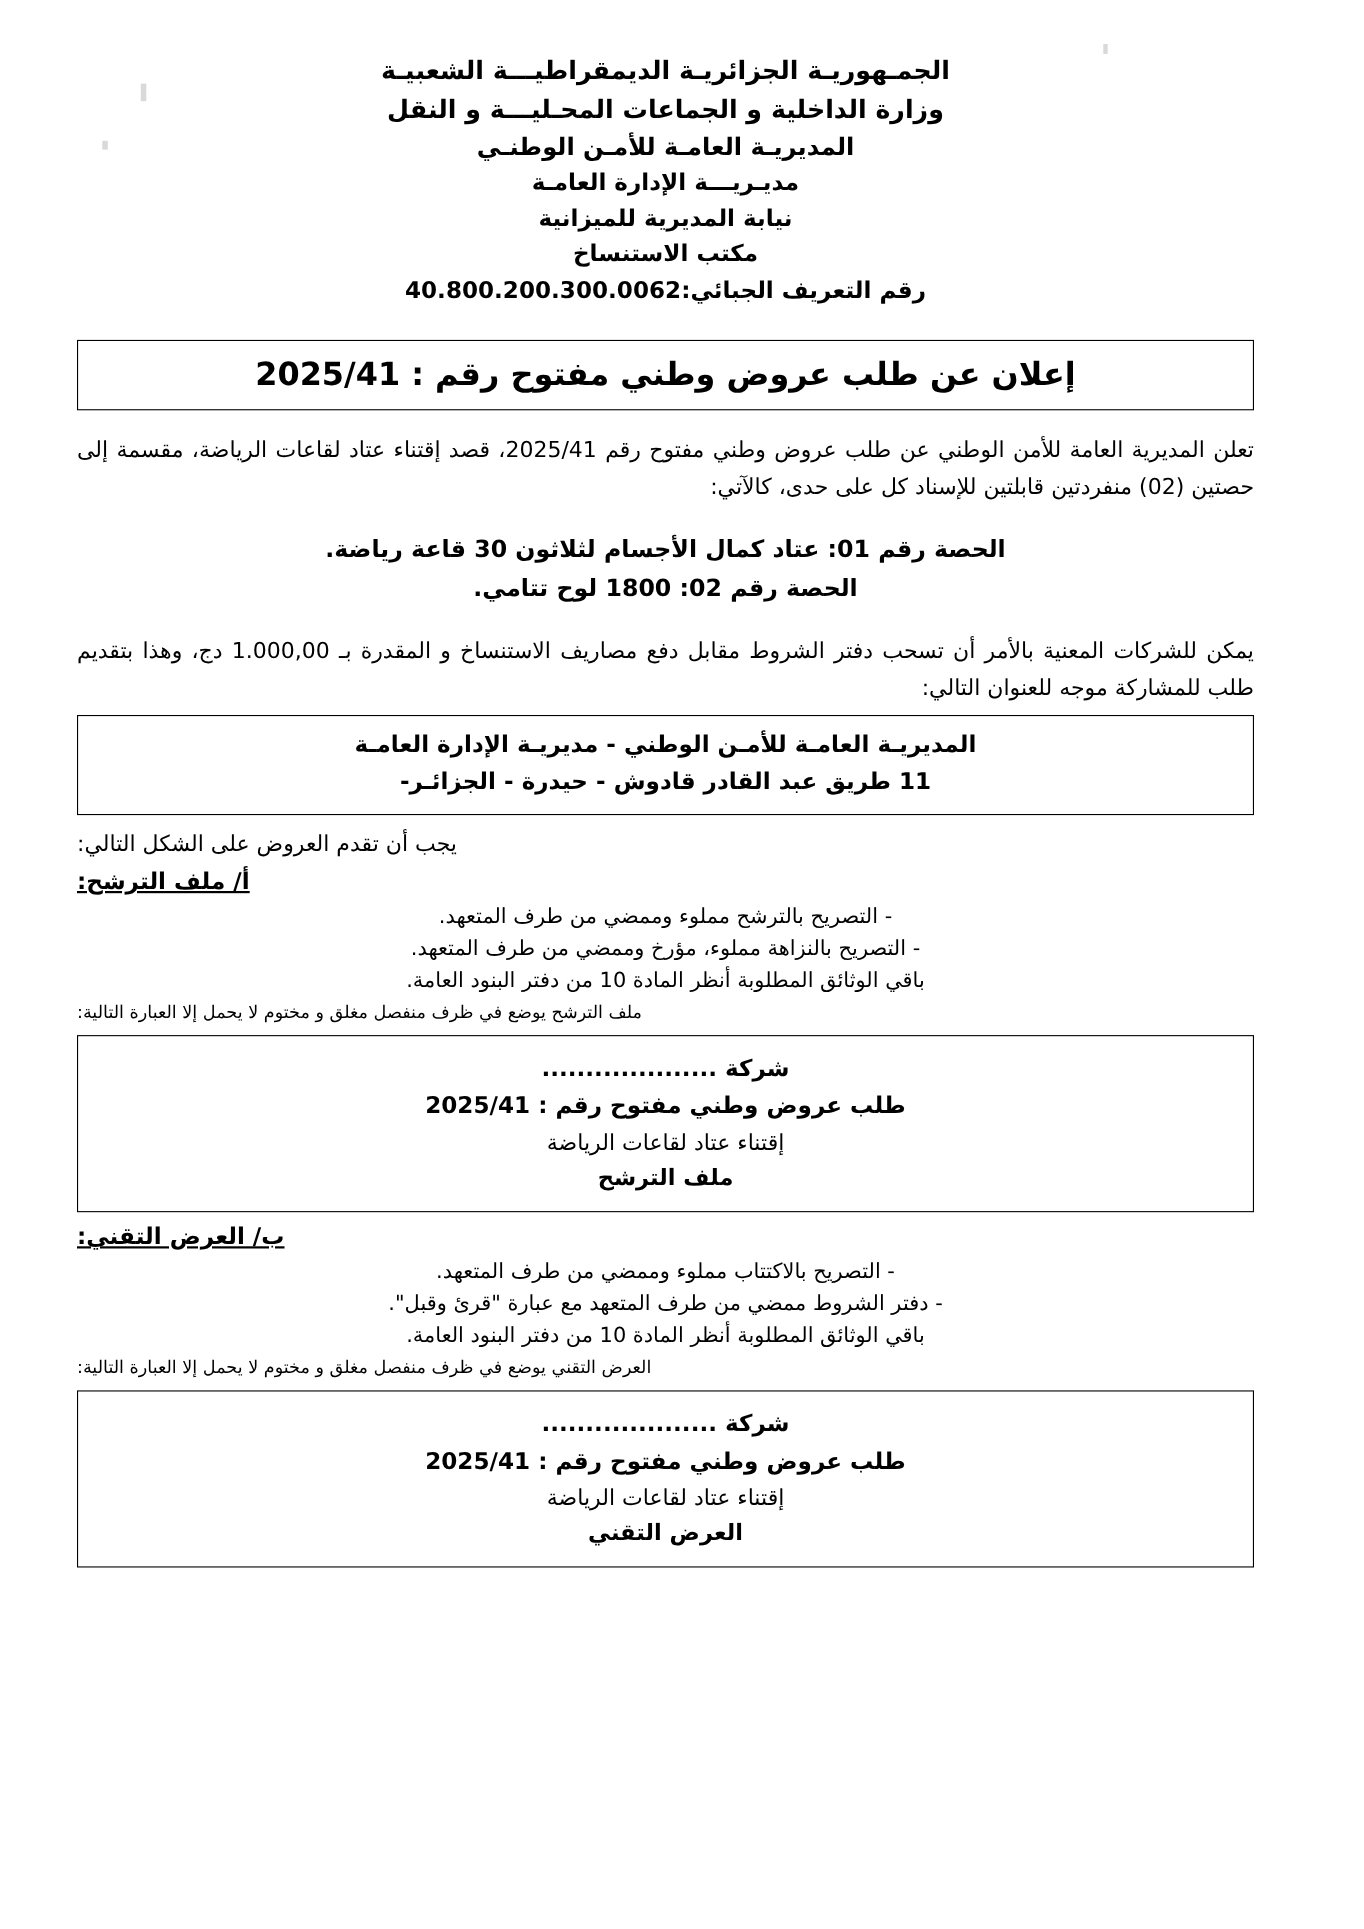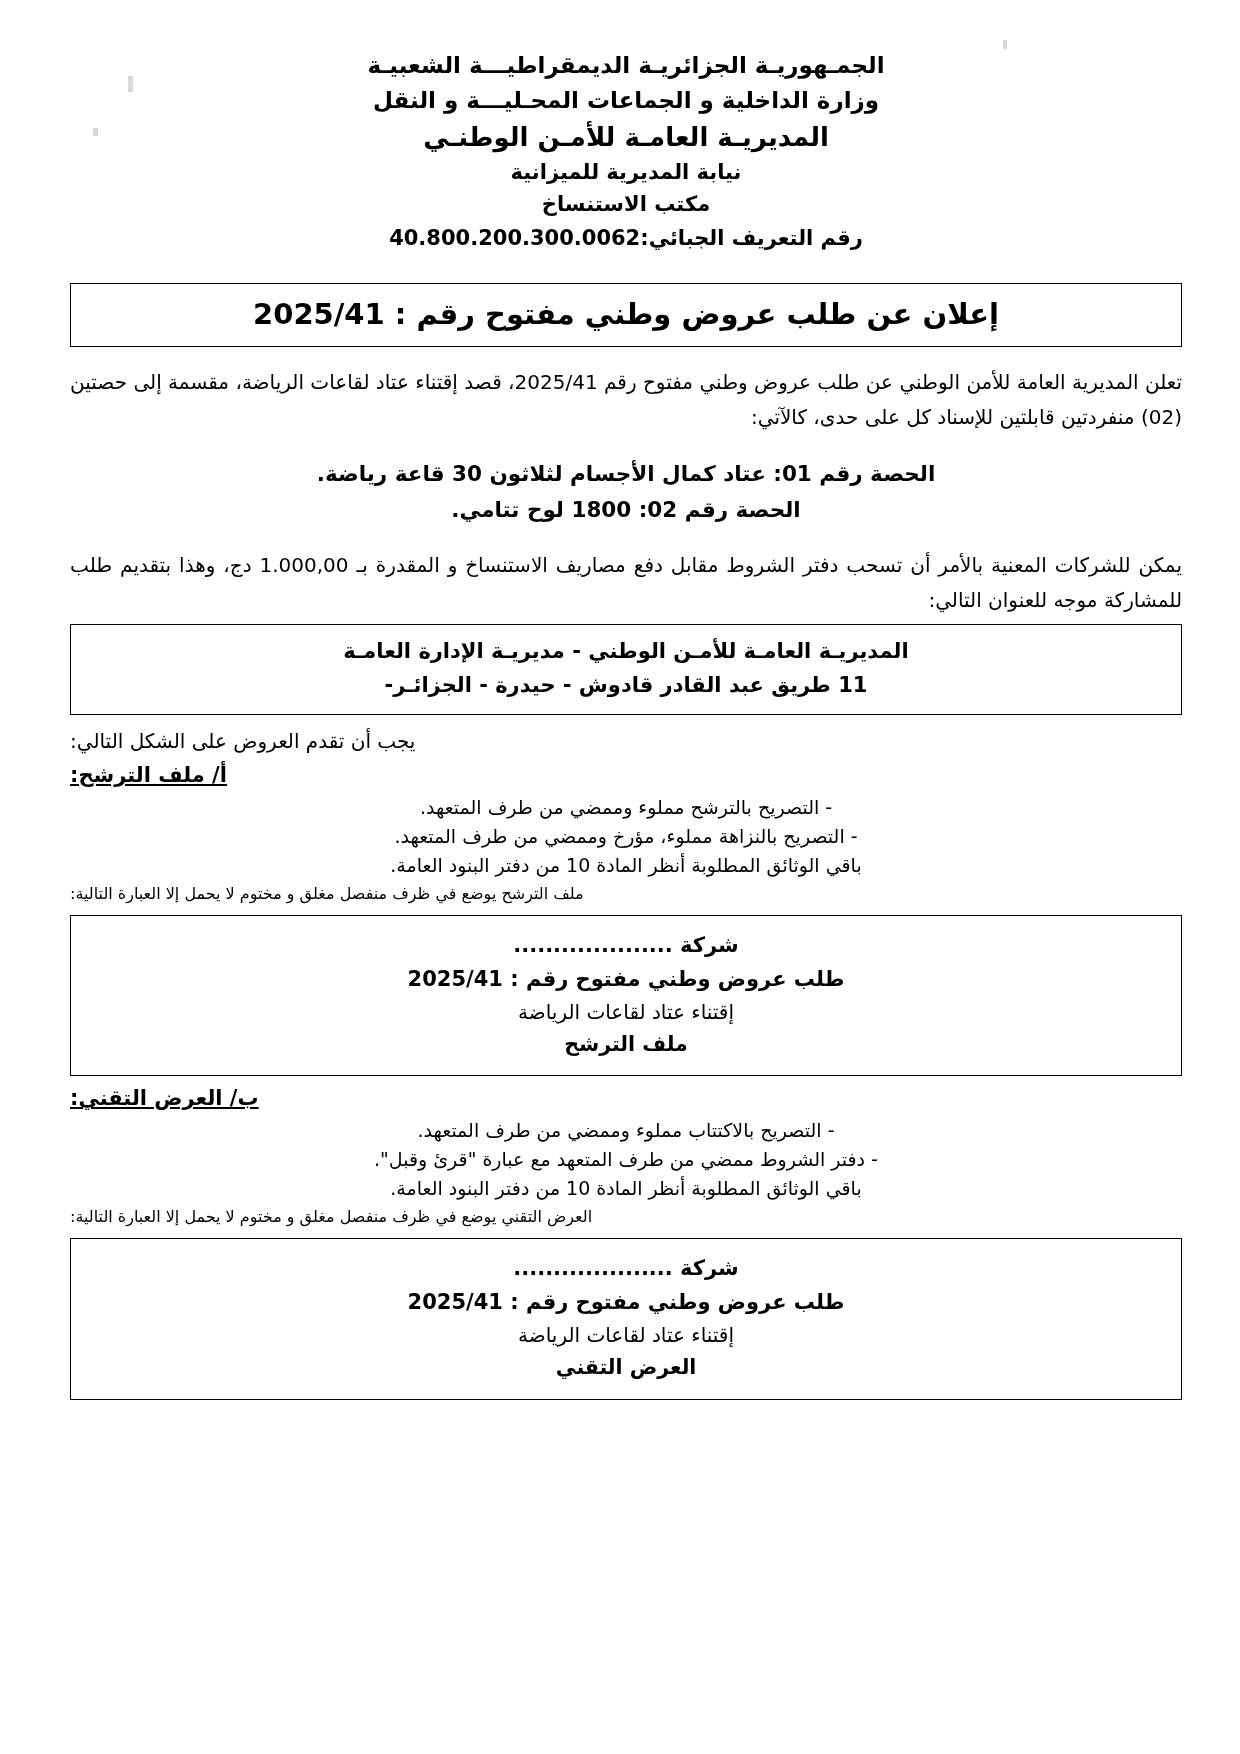--- a/index.html
+++ b/index.html
@@ -13,36 +13,36 @@
     position: relative;
     font-family: "DejaVu Sans", "Liberation Sans", sans-serif;
     color: #000000;
     overflow: hidden;
   }
   .page {
     position: relative;
     width: 1240px;
     height: 1440px;
     box-sizing: border-box;
-    padding: 38px 58px 0 70px;
+    padding: 38px 100px 0 70px;
   }
 
   
   .letterhead {
     text-align: center;
     line-height: 1.52;
     font-weight: bold;
     font-size: 22px;
     letter-spacing: 0px;
     margin-top: 10px;
   }
   .letterhead div { white-space: nowrap; }
   .lh-1 { font-size: 23px; }
   .lh-2 { font-size: 23px; }
-  .lh-3 { font-size: 26px; }
+  .lh-3 { font-size: 22px; }
   .lh-4 { font-size: 21px; }
   .lh-5 { font-size: 21px; }
   .lh-6 { font-size: 21px; }
   .lh-7 { font-size: 21px; margin-top: 2px; text-align: center; }
 
   
   .title-box {
     margin: 28px 0 0 0;
     border: 1.6px solid #000;
     padding: 13px 20px 15px 20px;
@@ -158,20 +158,21 @@
 <div class="page">
 
   <div class="speck" style="left:128px; top:76px; width:5px; height:16px;"></div>
   <div class="speck" style="left:93px; top:128px; width:5px; height:8px;"></div>
   <div class="speck" style="left:1003px; top:40px; width:4px; height:9px;"></div>
 
   <div class="letterhead">
     <div class="lh-1">الجمـهوريـة الجزائريـة الديمقراطيـــة الشعبيـة</div>
     <div class="lh-2">وزارة الداخلية و الجماعات المحـليـــة و النقل</div>
     <div class="lh-3">المديريـة العامـة للأمـن الوطنـي</div>
+    <div class="lh-4">مديـريـــة الإدارة العامـة</div>
     <div class="lh-5">نيابة المديرية للميزانية</div>
     <div class="lh-6">مكتب الاستنساخ</div>
     <div class="lh-7">رقم التعريف الجبائي:40.800.200.300.0062</div>
   </div>
 
   <div class="title-box">
     <div class="t">إعلان عن طلب عروض وطني مفتوح رقم : 2025/41</div>
   </div>
 
   <div class="para">تعلن المديرية العامة للأمن الوطني عن طلب عروض وطني مفتوح رقم 2025/41، قصد إقتناء عتاد لقاعات الرياضة، مقسمة إلى حصتين (02) منفردتين قابلتين للإسناد كل على حدى، كالآتي:</div>

